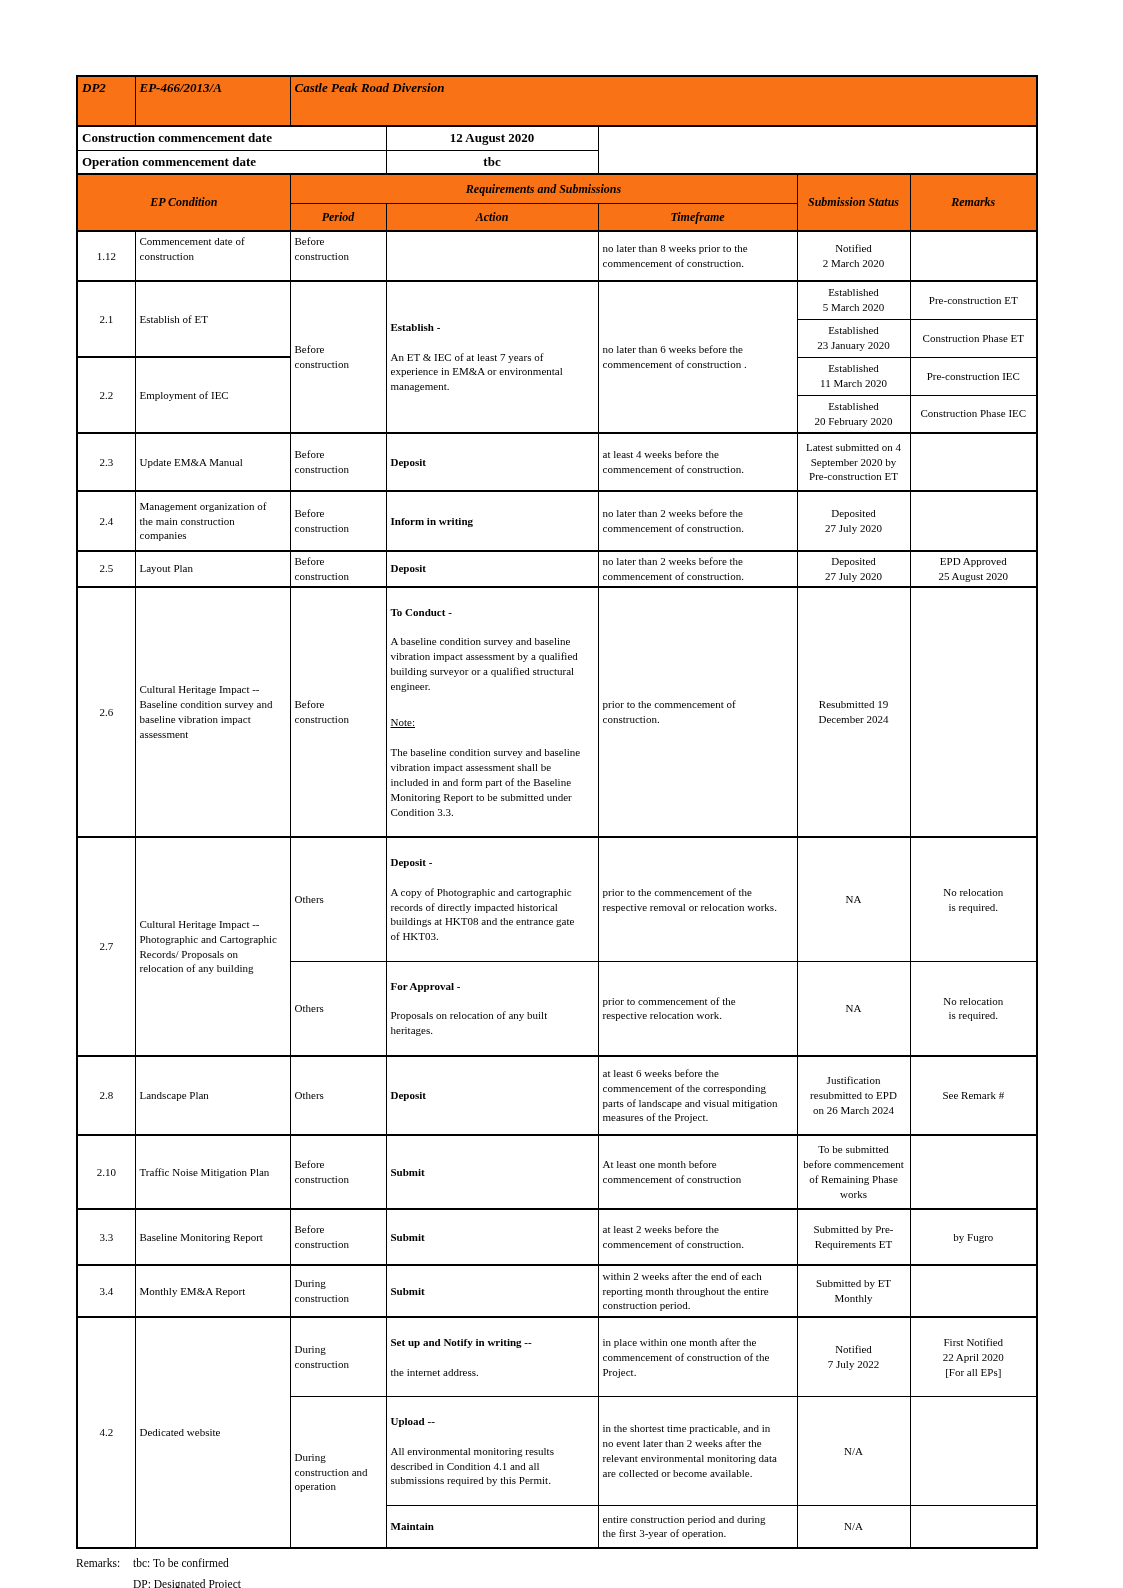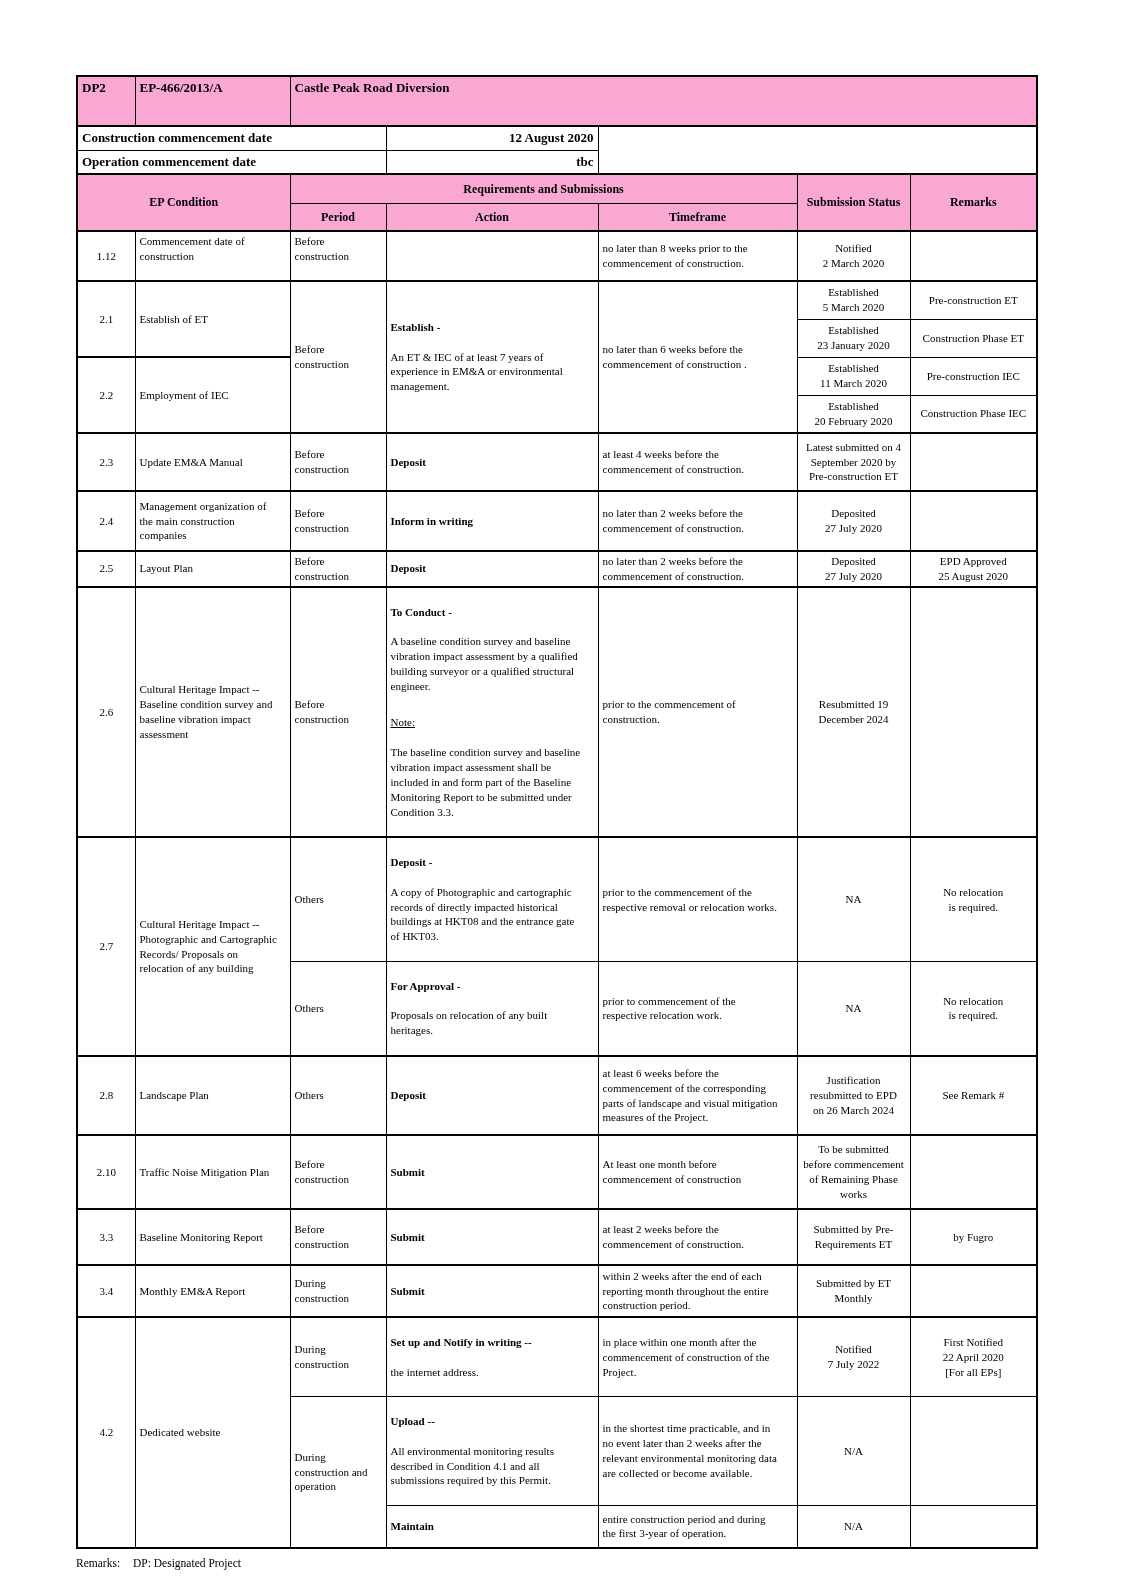--- a/index.html
+++ b/index.html
@@ -3,24 +3,24 @@
 <meta charset="utf-8">
 <style>
   html,body{margin:0;padding:0;background:#ffffff;}
   body{font-family:"Liberation Serif","DejaVu Serif",serif;color:#000;}
   .page{width:1123px;min-height:1588px;background:#fff;box-sizing:border-box;padding:75px 10px 40px 76px;}
   table{border-collapse:collapse;table-layout:fixed;width:960px;border:2px solid #000;}
   td{border:1px solid #000;padding:2px 4px;font-size:11px;line-height:1.35;vertical-align:middle;
      white-space:pre-line;word-wrap:break-word;}
   tr.maj td{border-top:2px solid #000;}
   td.bt2{border-top:2px solid #000;}
-  .g{background:#f9a8d4;}
+  .g{background:#f97316;font-style:italic;}
   .b{font-weight:bold;}
   .c{text-align:center;}
-  .r{text-align:right;}
+  .r{text-align:center;}
   .t{vertical-align:top;}
   .u{text-decoration:underline;}
   .noborder{border:none;}
   .fs13{font-size:13px;}
   .fs12{font-size:12px;}
   .note-gap{margin-top:7px;text-decoration:underline;}
   .footer{display:flex;width:1037px;margin-top:4px;font-size:11.5px;line-height:1.9;}
   .footer-label{width:57px;flex:none;}
   .footer-lines{flex:1;}
 </style>
@@ -322,18 +322,19 @@
       <td class="c">N/A</td>
       <td class="c"></td>
     </tr>
 
   </tbody>
 </table>
 
 <div class="footer">
   <div class="footer-label">Remarks:</div>
   <div class="footer-lines">
+    <div>tbc: To be confirmed</div>
     <div>DP: Designated Project</div>
 
   </div>
 </div>
 
 </div>
 
 </body></html>

